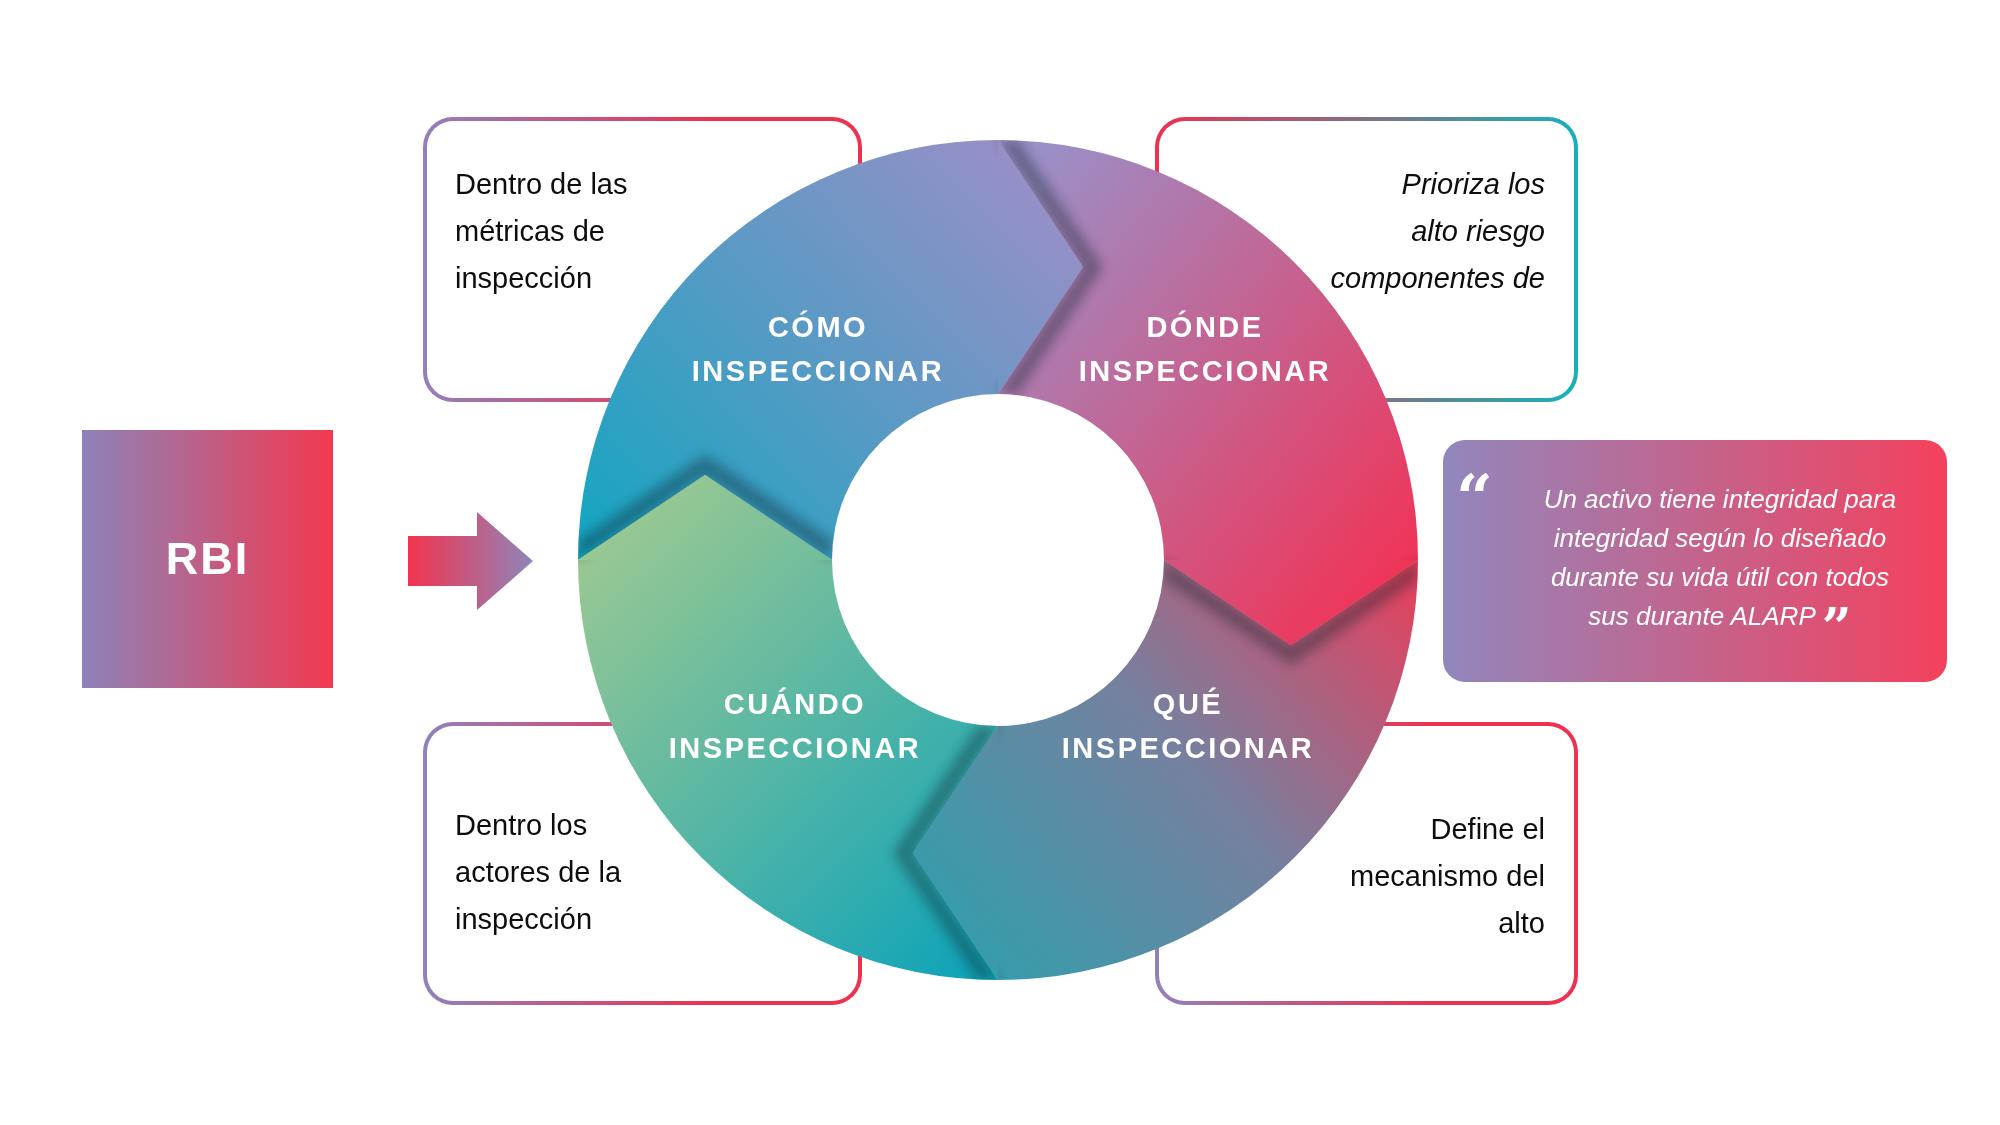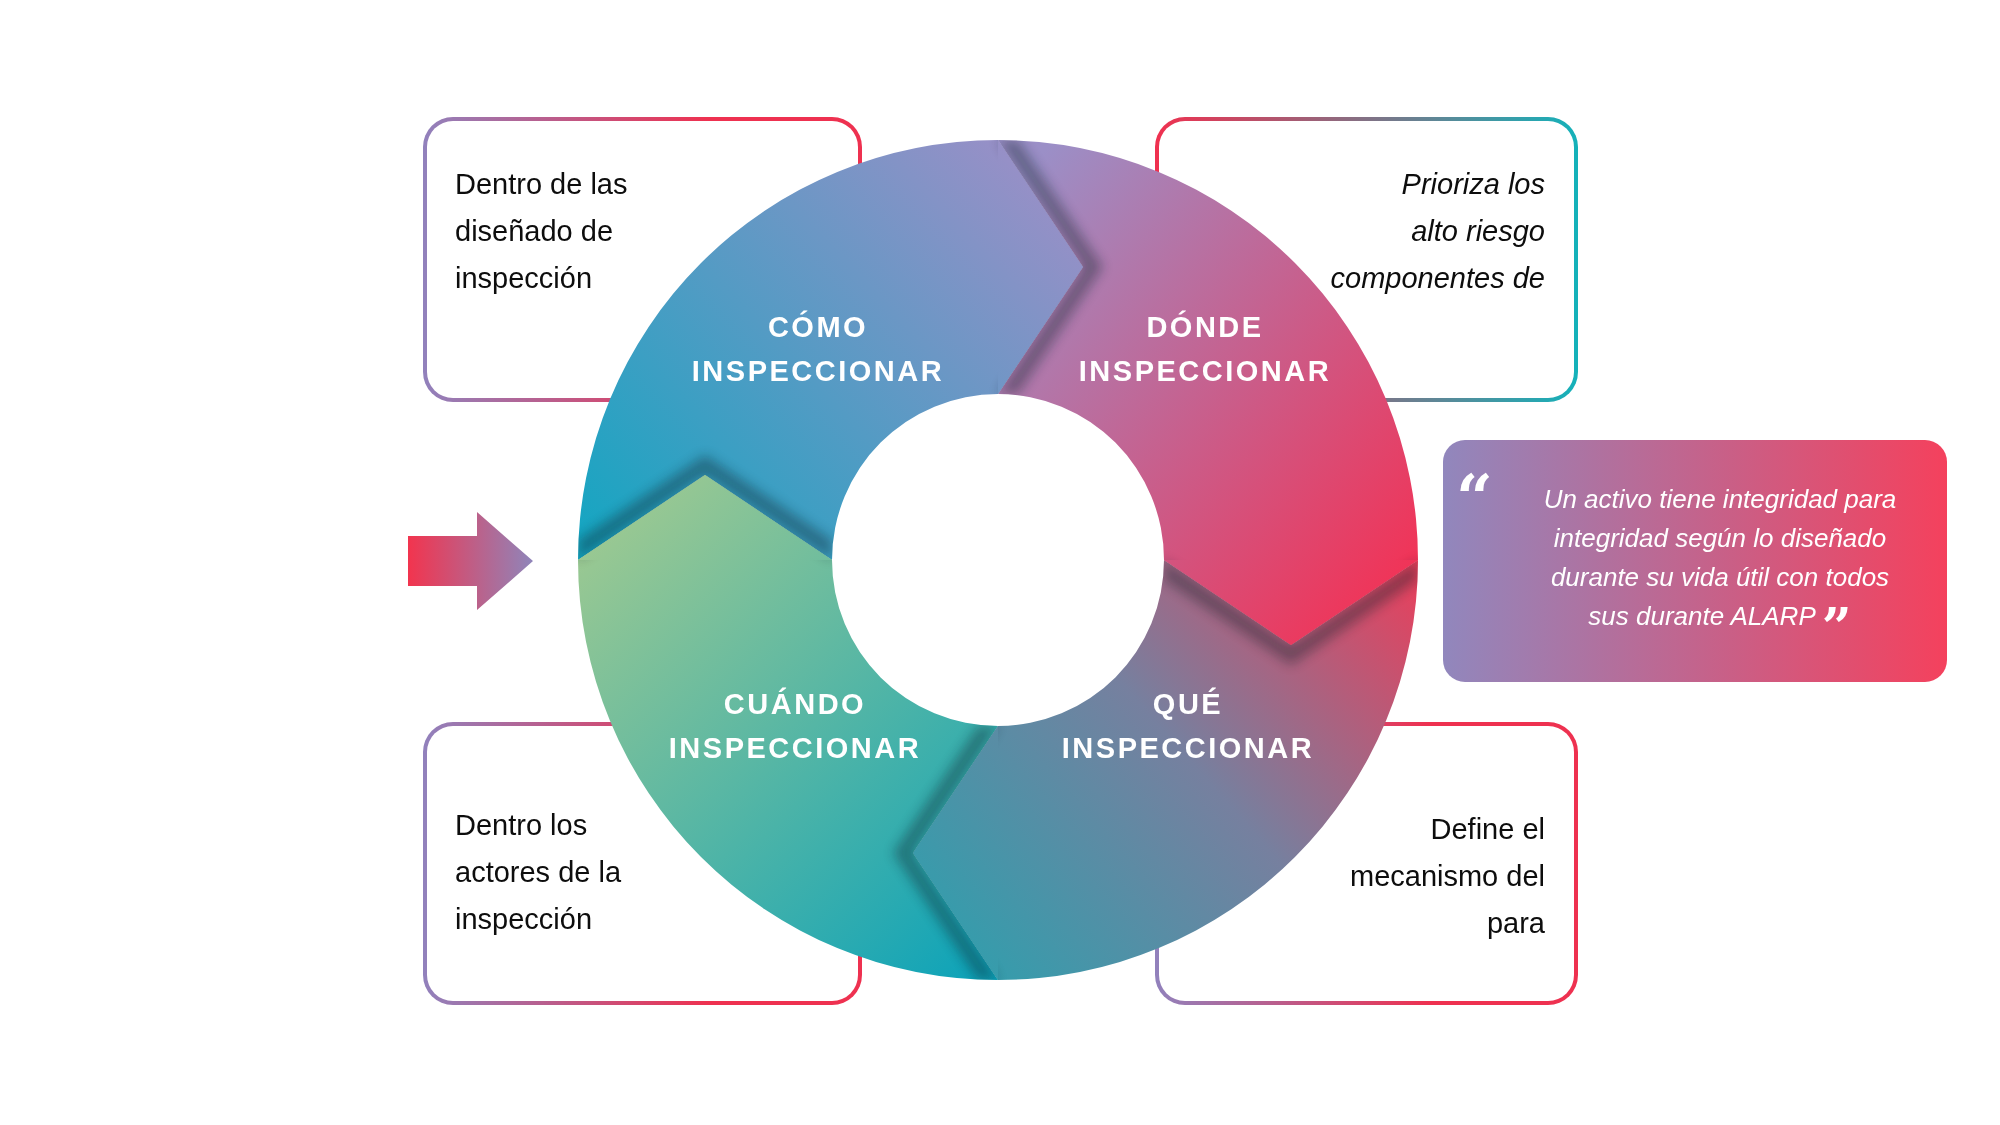--- a/index.html
+++ b/index.html
@@ -110,21 +110,21 @@
 </style>
 </head>
 <body>
 
 <div id="canvas">
 
   <div class="callout grad-pr" style="left:423px; top:117px; width:439px; height:285px;">
     <div class="callout-inner"></div>
     <div class="callout-text" style="left:32px; top:44px;">
       <div>Dentro de las</div>
-      <div>diseñado de</div>
+      <div>métricas de</div>
       <div>inspección</div>
     </div>
   </div>
 
   <div class="callout grad-rt" style="left:1155px; top:117px; width:423px; height:285px;">
     <div class="callout-inner"></div>
     <div class="callout-text align-right" style="left:33px; right:33px; top:44px;font-style:italic;">
       <div>Prioriza los</div>
       <div>alto riesgo</div>
       <div>componentes de</div>
@@ -138,24 +138,27 @@
       <div>actores de la</div>
       <div>inspección</div>
     </div>
   </div>
 
   <div class="callout grad-pr" style="left:1155px; top:722px; width:423px; height:283px;">
     <div class="callout-inner"></div>
     <div class="callout-text align-right" style="left:33px; right:33px; top:84px;">
       <div>Define el</div>
       <div>mecanismo del</div>
-      <div>para</div>
-    </div>
-  </div>
-
+      <div>alto</div>
+    </div>
+  </div>
+
+  <div id="rbi-box">
+    <span id="rbi-label">RBI</span>
+  </div>
 
   <div id="quote-card">
     <span id="quote-open" class="quote-mark">“</span>
     <div id="quote-text">
       <div>Un activo tiene integridad para</div>
       <div>integridad según lo diseñado</div>
       <div>durante su vida útil con todos</div>
       <div><span>sus durante ALARP</span><span id="quote-close" class="quote-mark">”</span></div>
     </div>
   </div>

